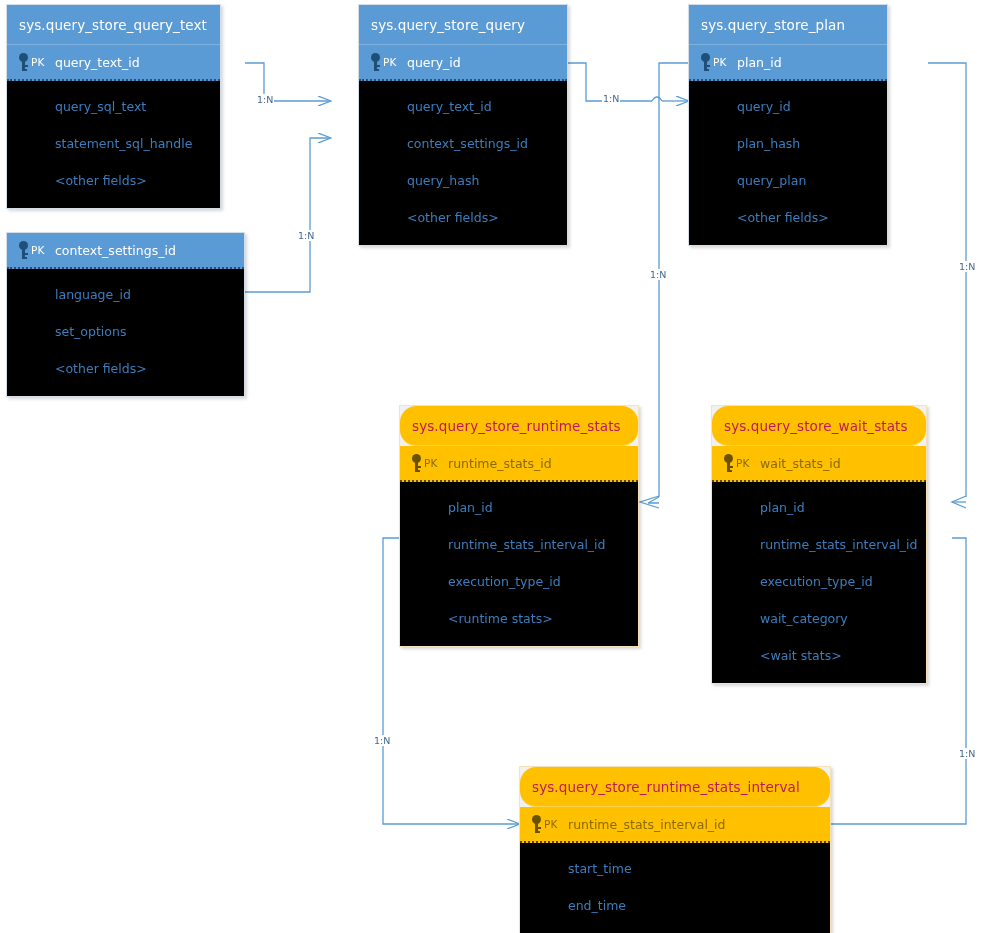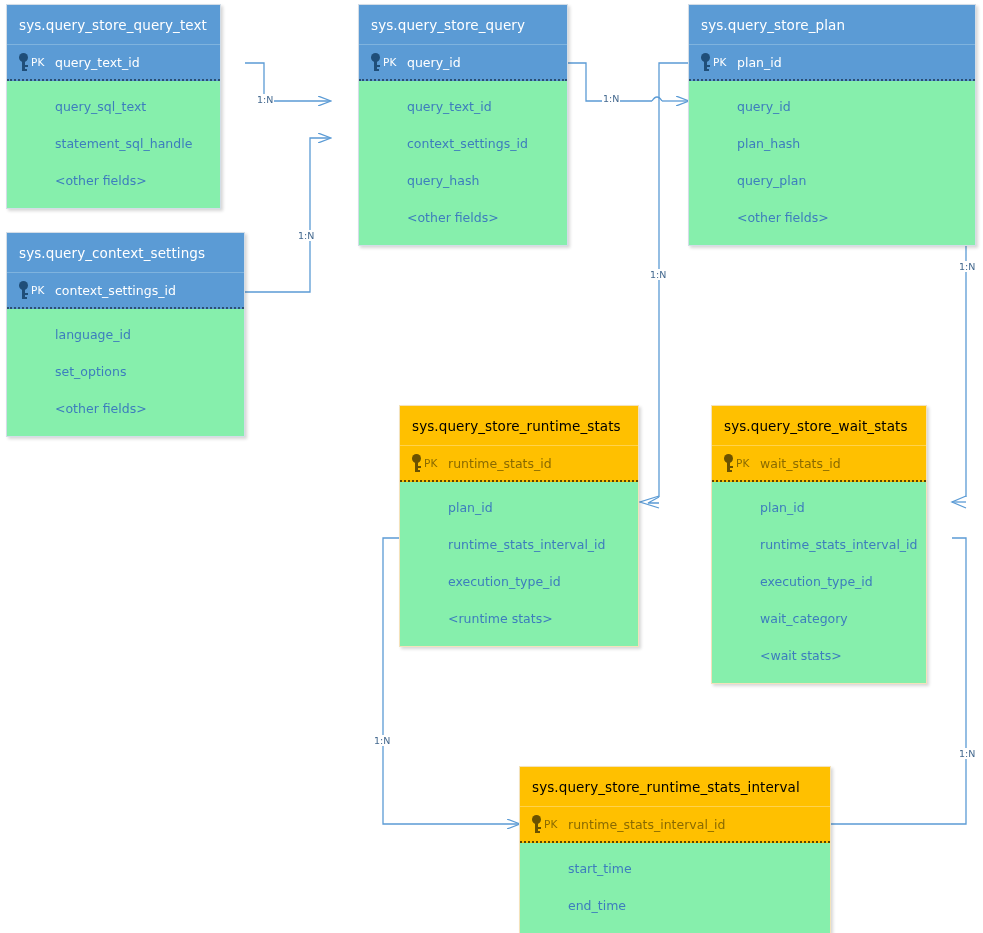--- a/index.html
+++ b/index.html
@@ -30,42 +30,42 @@
   .ent-pk{
     box-sizing:border-box;
     height:36px;
     display:flex;align-items:center;
     color:#ffffff;
     font-size:12.5px;
     position:relative;
   }
   .ent-body{
     box-sizing:border-box;
-    background:#86efac;
+    background:#000000;
     padding-top:7px;
     padding-bottom:9px;
   }
   .ent-field{
     box-sizing:border-box;
     height:37px;
     display:flex;align-items:center;
     padding-left:48px;
     color:#3d7dbd;
     font-size:12.5px;
     white-space:nowrap;
   }
   
   .theme-blue .ent-title{background:#5b9bd5;border-bottom:1px solid #7fb3de;}
   .theme-blue .ent-pk{background:#5b9bd5;border-bottom:2px dotted #2c4f73;}
   .theme-blue{border:1px solid #d3dde7;}
   
   .theme-amber .ent-title{background:#ffc000;border-bottom:1px solid #ffd24d;}
   .theme-amber .ent-pk{background:#ffc000;border-bottom:2px dotted #5c4500;}
   .theme-amber{border:1px solid #f3e2bb;}
-  .theme-amber .ent-title{color:#000000;}
+  .theme-amber .ent-title{color:#be185d;border-radius:16px;}
   .theme-amber .ent-pk{color:#8a6a00;}
 
   
   .keyicon{
     position:absolute;left:12px;top:50%;
     transform:translateY(-50%);
     width:9px;height:18px;
   }
   .keyicon .kh{
     position:absolute;left:0;top:0;width:9px;height:9px;border-radius:50%;
@@ -154,21 +154,20 @@
       <span class="pk-name">query_text_id</span>
     </div>
     <div class="ent-body">
       <div class="ent-field">query_sql_text</div>
       <div class="ent-field">statement_sql_handle</div>
       <div class="ent-field">&lt;other fields&gt;</div>
     </div>
   </div>
 
   <div class="entity theme-blue" style="left:6px;top:232px;width:239px;">
-    <div class="ent-title">sys.query_context_settings</div>
     <div class="ent-pk">
       <span class="keyicon">
         <span class="kh"></span>
           <span class="ks"></span>
           <span class="kb1"></span>
           <span class="kb2"></span>
       </span>
       <span class="pk-label">PK</span>
       <span class="pk-name">context_settings_id</span>
     </div>
@@ -192,21 +191,21 @@
       <span class="pk-name">query_id</span>
     </div>
     <div class="ent-body">
       <div class="ent-field">query_text_id</div>
       <div class="ent-field">context_settings_id</div>
       <div class="ent-field">query_hash</div>
       <div class="ent-field">&lt;other fields&gt;</div>
     </div>
   </div>
 
-  <div class="entity theme-blue" style="left:688px;top:4px;width:288px;">
+  <div class="entity theme-blue" style="left:688px;top:4px;width:200px;">
     <div class="ent-title">sys.query_store_plan</div>
     <div class="ent-pk">
       <span class="keyicon">
         <span class="kh"></span>
           <span class="ks"></span>
           <span class="kb1"></span>
           <span class="kb2"></span>
       </span>
       <span class="pk-label">PK</span>
       <span class="pk-name">plan_id</span>

